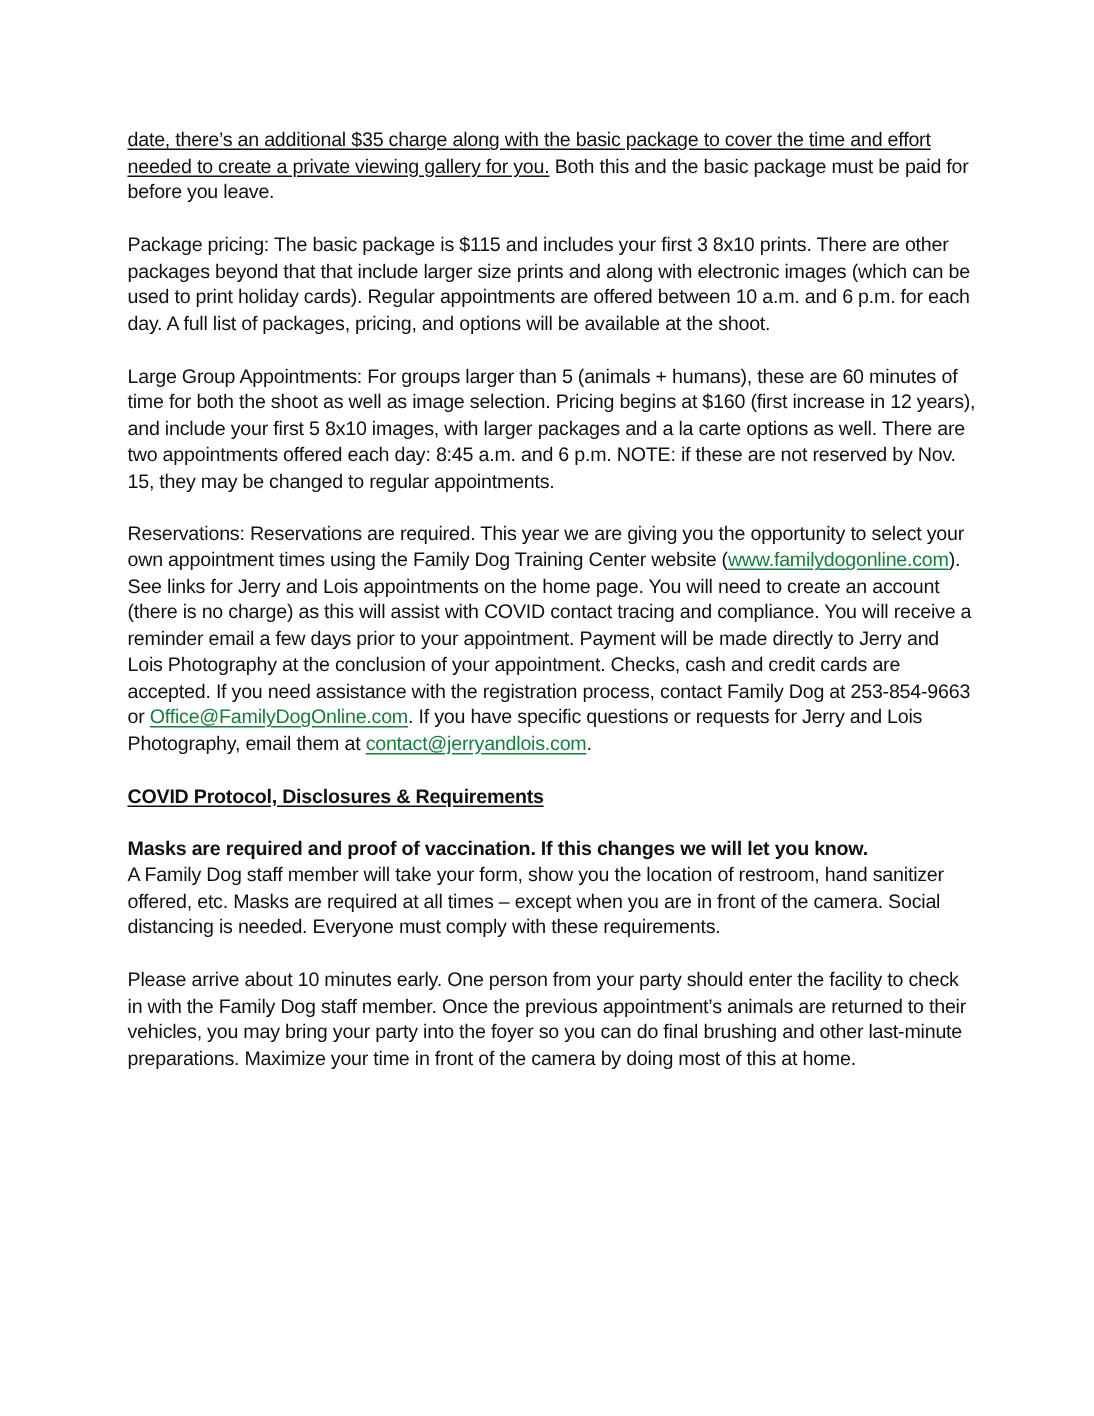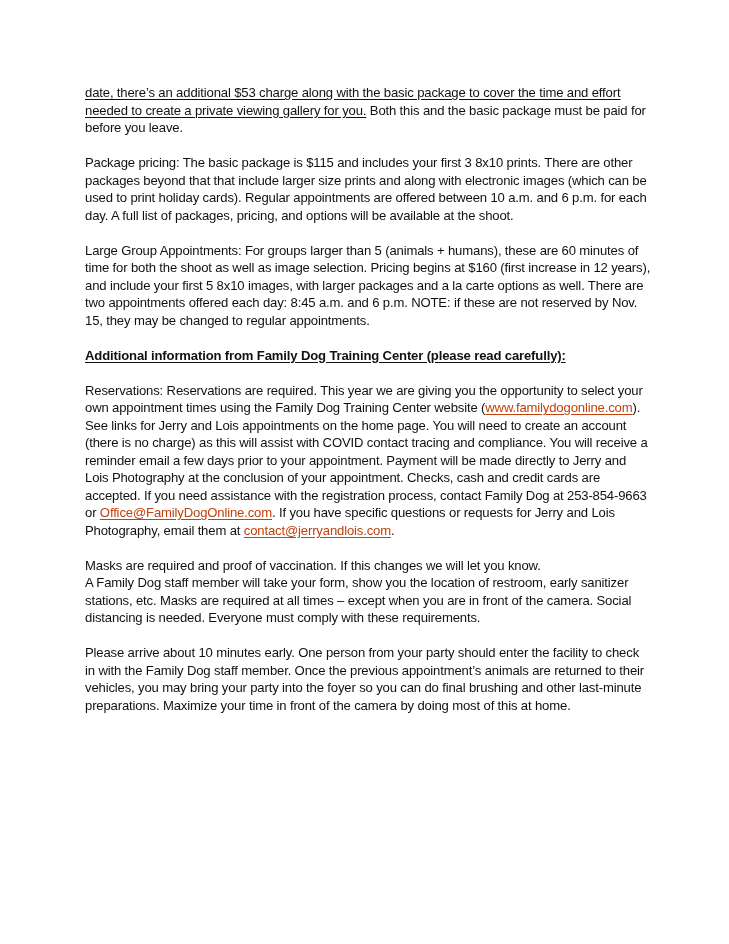--- a/index.html
+++ b/index.html
@@ -23,47 +23,47 @@
       line-height: 17.5px;
       color: #111111;
       letter-spacing: -0.15px;
     }
     p {
       margin: 0 0 17.5px 0;
     }
     .u { text-decoration: underline; text-underline-offset: 2px; }
     .b { font-weight: normal; }
     a {
-      color: #c2410c;
+      color: #15803d;
       text-decoration: underline;
       text-underline-offset: 2px;
     }
     .heading {
       font-weight: bold;
       text-decoration: underline;
       text-underline-offset: 2px;
       margin: 0 0 17.5px 0;
     }
-    .tight { margin-bottom: 0; }
+    .tight { margin-bottom: 0; font-weight: bold; }
   </style>
 </head>
 <body>
 
 <div class="page">
 
-  <p><span class="u">date, there’s an additional $53 charge along with the basic package to cover the time and effort needed to create a private viewing gallery for you.</span><span>  Both this and the basic package must be paid for before you leave.</span></p>
+  <p><span class="u">date, there’s an additional $35 charge along with the basic package to cover the time and effort needed to create a private viewing gallery for you.</span><span>  Both this and the basic package must be paid for before you leave.</span></p>
 
   <p><span class="b">Package pricing:</span><span>  The basic package is $115 and includes  your first 3 8x10 prints.  There are other packages beyond that that include larger size prints and along with electronic images (which can be used to print holiday cards).  Regular appointments are offered between 10 a.m. and 6 p.m. for each day.  A full list of packages, pricing, and options will be available at the shoot.</span></p>
 
   <p><span class="b">Large Group Appointments:</span><span> For groups larger than 5 (animals + humans), these are 60 minutes of time for both the shoot as well as image selection.  Pricing begins at $160 (first increase in 12 years), and include your first 5 8x10 images, with larger packages and a la carte options as well.  There are two appointments offered each day:  8:45 a.m. and 6 p.m.  NOTE:  if these are not reserved by Nov. 15, they may be changed to regular appointments.</span></p>
 
-  <p class="heading">Additional information from Family Dog Training Center (please read carefully):</p>
 
   <p><span class="b">Reservations:</span><span>   Reservations are required.  This year we are giving you the opportunity to select your own appointment times using the Family Dog Training Center website (</span><a>www.familydogonline.com</a><span>).  See links for Jerry and Lois appointments on the home page.  You will need to create an account (there is no charge) as this will assist with COVID contact tracing and compliance.  You will receive a reminder email a few days prior to your appointment.  Payment will be made directly to Jerry and Lois Photography at the conclusion of your appointment.  Checks, cash and credit cards are accepted.  If you need assistance with the registration process, contact Family Dog at 253-854-9663 or </span><a>Office@FamilyDogOnline.com</a><span>.   If you have specific questions or requests for Jerry and Lois Photography, email them at </span><a>contact@jerryandlois.com</a><span>.</span></p>
 
+  <p class="heading">COVID Protocol, Disclosures &amp; Requirements</p>
 
   <p class="tight">Masks are required and proof of vaccination. If this changes we will let you know.</p>
-  <p>A Family Dog staff member will take your form, show you the location of restroom, early sanitizer stations, etc.   Masks are required at all times – except when you are in front of the camera.   Social distancing is needed.  Everyone must comply with these requirements.</p>
+  <p>A Family Dog staff member will take your form, show you the location of restroom, hand sanitizer offered, etc.   Masks are required at all times – except when you are in front of the camera.   Social distancing is needed.  Everyone must comply with these requirements.</p>
 
   <p>Please arrive about 10 minutes early.  One person from your party should enter the facility to check in with the Family Dog staff member.   Once the previous appointment’s animals are returned to their vehicles, you may bring your party into the foyer so you can do final brushing and other last-minute preparations.   Maximize your time in front of the camera by doing most of this at home.</p>
 
 
 </div>
 
 </body></html>

